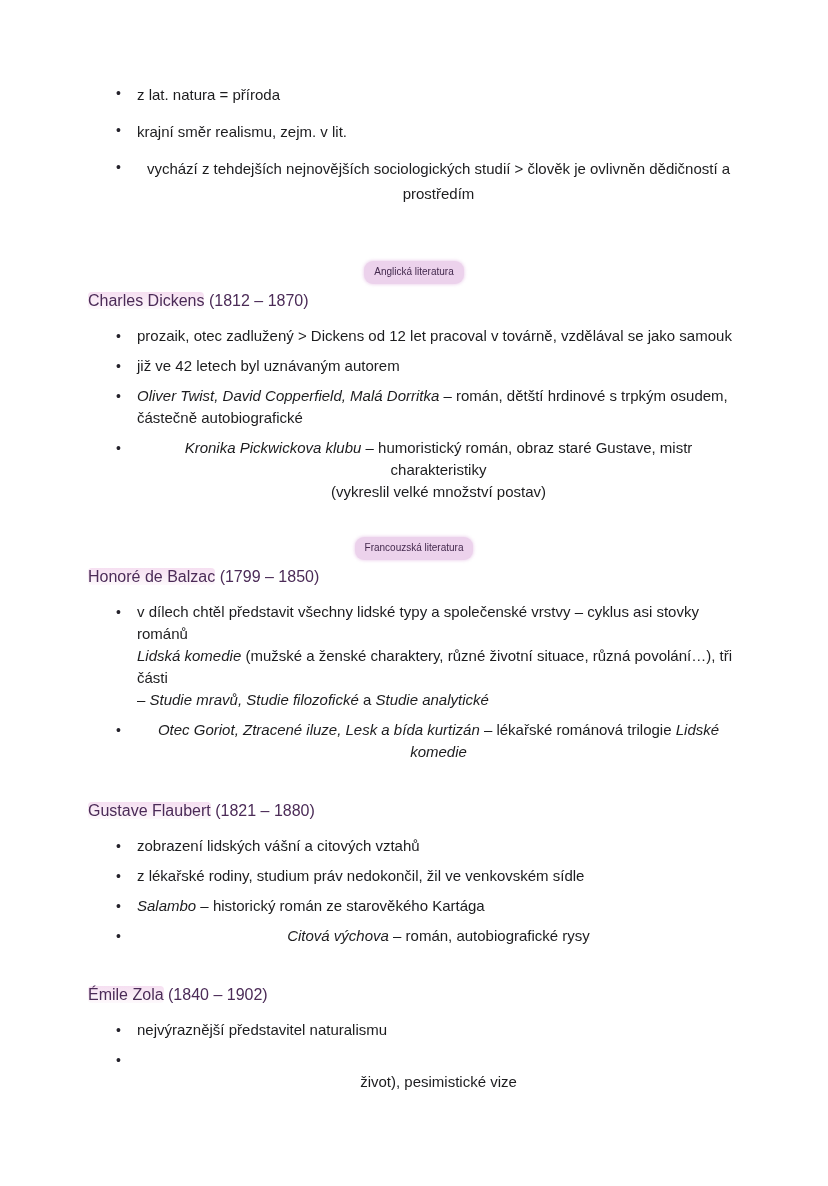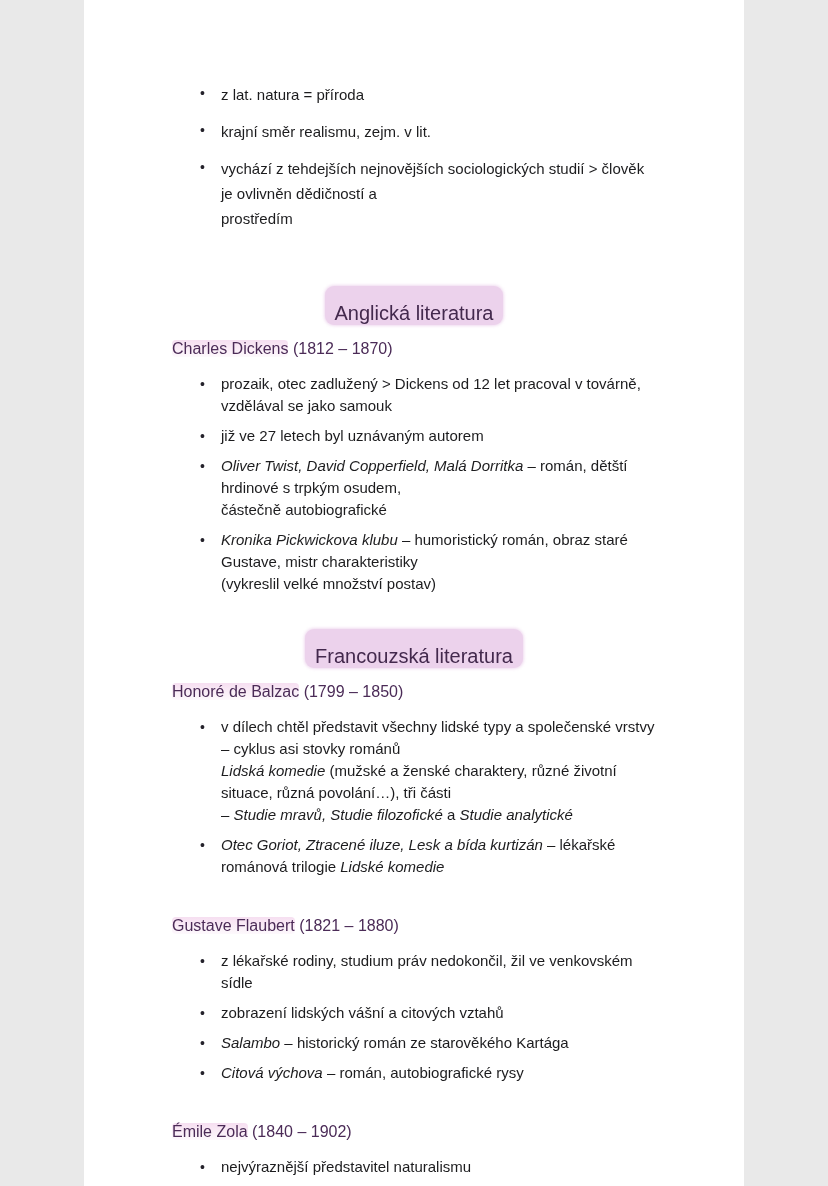--- a/index.html
+++ b/index.html
@@ -1,62 +1,62 @@
 <!DOCTYPE html>
 <html><head>
 <meta charset="utf-8">
 <style>
   html, body { margin: 0; padding: 0; background: #e9e9e9; }
   .page {
     position: relative;
-    width: 660px;
+    width: 828px;
     height: 1186px;
     margin: 0 auto;
     background: #ffffff;
     box-sizing: border-box;
     padding: 82px 88px 0 88px;
     font-family: "Liberation Sans", "DejaVu Sans", sans-serif;
     color: #1c1c1e;
     overflow: hidden;
   }
   ul.bullets { margin: 0; padding: 0; list-style: none; }
   ul.bullets li {
     position: relative;
     padding-left: 49px;
     font-size: 15px;
     line-height: 22px;
     margin-bottom: 8px;
     color: #1c1c1e;
   }
-  ul.bullets li:last-child { margin-bottom: 0; }
+  ul.bullets li:last-child { margin-bottom: 0; text-align: center; }
   ul.bullets li::before {
     content: "\2022";
     position: absolute;
     left: 28px;
     top: 0;
     font-size: 14px;
     line-height: 22px;
     color: #24222b;
   }
   ul.bullets.intro li { line-height: 25px; margin-bottom: 12px; }
   ul.bullets.intro li:last-child { margin-bottom: 0; }
   #sections section { margin-top: 34px; }
   #sections section:first-child { margin-top: 55px; }
   .sec-head-wrap { text-align: center; margin: 0; }
   .sec-head {
     display: inline-block;
-    font-size: 20px;
+    font-size: 10px;
     line-height: 20px;
-    padding: 17px 10px 2px 10px;
+    padding: 1px 10px 2px 10px;
     border-radius: 9px;
     background: #ecd2ec;
     box-shadow: 0 0 3px 1px rgba(236, 210, 236, 0.8);
     color: #43294d;
   }
-  .author { margin-top: 13px; }
+  .author { margin-top: 6px; }
   .author ~ .author { margin-top: 37px; }
   .author-head {
     margin: 0 0 13px 0;
     font-size: 16px;
     line-height: 22px;
     font-weight: normal;
     color: #4b2b57;
   }
   .author-name {
     background: linear-gradient(rgba(238, 196, 229, 0.55), rgba(238, 196, 229, 0.1));
@@ -73,40 +73,40 @@
       <li><span>krajní směr realismu, zejm. v lit.</span></li>
       <li><span>vychází z tehdejších nejnovějších sociologických studií &gt; člověk je ovlivněn dědičností a</span><br><span>prostředím</span></li>
     </ul>
   <div id="sections">
       <section>
         <div class="sec-head-wrap"><span class="sec-head">Anglická literatura</span></div>
         <div class="author">
           <h3 class="author-head"><span class="author-name">Charles Dickens</span><span> (1812 – 1870)</span></h3>
           <ul class="bullets">
             <li><span>prozaik, otec zadlužený &gt; Dickens od 12 let pracoval v továrně, vzdělával se jako samouk</span></li>
-            <li><span>již ve 27 letech byl uznávaným autorem</span></li>
+            <li><span>již ve 42 letech byl uznávaným autorem</span></li>
             <li><em>Oliver Twist, David Copperfield, Malá Dorritka</em><span> – román, dětští hrdinové s trpkým osudem,</span><br><span>částečně autobiografické</span></li>
             <li><em>Kronika Pickwickova klubu</em><span> – humoristický román, obraz staré Gustave, mistr charakteristiky</span><br><span>(vykreslil velké množství postav)</span></li>
           </ul>
         </div>
       </section>
       <section>
         <div class="sec-head-wrap"><span class="sec-head">Francouzská literatura</span></div>
         <div class="author">
           <h3 class="author-head"><span class="author-name">Honoré de Balzac</span><span> (1799 – 1850)</span></h3>
           <ul class="bullets">
             <li><span>v dílech chtěl představit všechny lidské typy a společenské vrstvy – cyklus asi stovky románů</span><br><em>Lidská komedie</em><span> (mužské a ženské charaktery, různé životní situace, různá povolání…), tři části</span><br><span>– </span><em>Studie mravů, Studie filozofické</em><span> a </span><em>Studie analytické</em></li>
             <li><em>Otec Goriot, Ztracené iluze, Lesk a bída kurtizán</em><span> – lékařské románová trilogie </span><em>Lidské komedie</em></li>
           </ul>
         </div>
         <div class="author">
           <h3 class="author-head"><span class="author-name">Gustave Flaubert</span><span> (1821 – 1880)</span></h3>
           <ul class="bullets">
+            <li><span>zobrazení lidských vášní a citových vztahů</span></li>
             <li><span>z lékařské rodiny, studium práv nedokončil, žil ve venkovském sídle</span></li>
-            <li><span>zobrazení lidských vášní a citových vztahů</span></li>
             <li><em>Salambo</em><span> – historický román ze starověkého Kartága</span></li>
             <li><em>Citová výchova</em><span> – román, autobiografické rysy</span></li>
           </ul>
         </div>
         <div class="author">
           <h3 class="author-head"><span class="author-name">Émile Zola</span><span> (1840 – 1902)</span></h3>
           <ul class="bullets">
             <li><span>nejvýraznější představitel naturalismu</span></li>
             <li><br><span>život), pesimistické vize</span></li>
           </ul>

